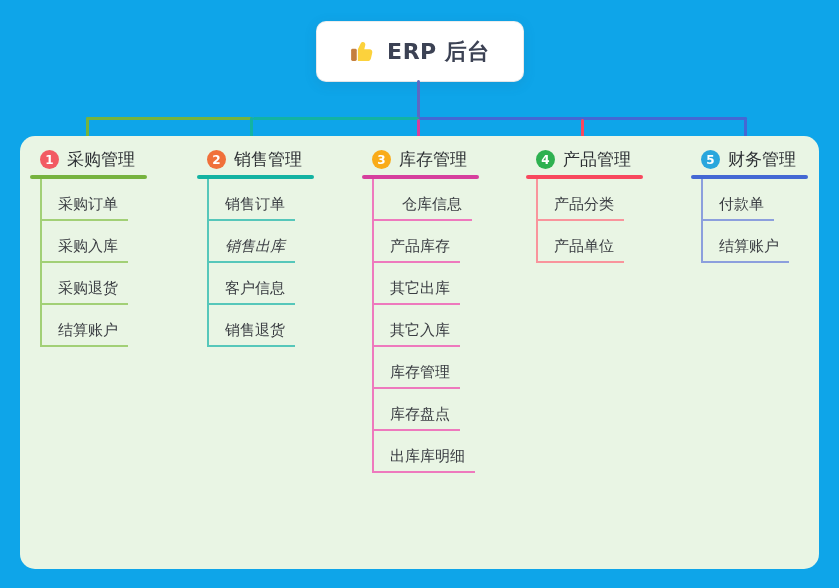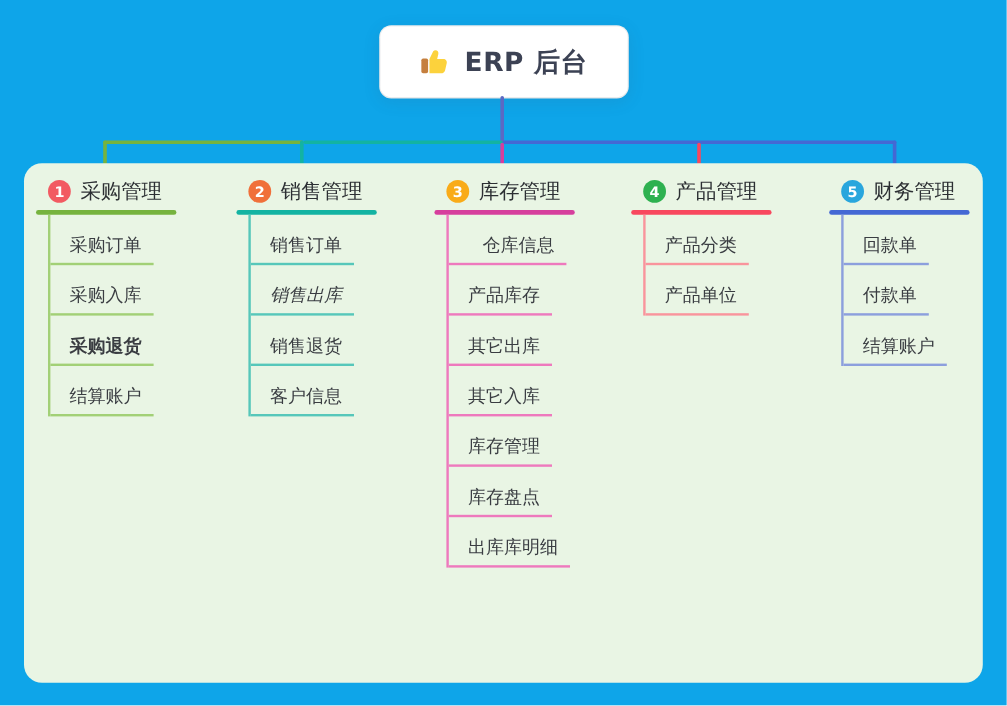--- a/index.html
+++ b/index.html
@@ -89,21 +89,21 @@
     </div>
     <div class="branch-underline" style="background: rgb(118, 179, 62);"></div>
     <div class="children" style="border-left-color: rgb(162, 208, 118);">
       <div class="child">
         <span class="child-label" style="border-bottom-color: rgb(162, 208, 118);">采购订单</span>
         </div>
       <div class="child">
         <span class="child-label" style="border-bottom-color: rgb(162, 208, 118);">采购入库</span>
         </div>
       <div class="child">
-        <span class="child-label" style="border-bottom-color: rgb(162, 208, 118); font-weight: bold;">采购退货</span>
+        <span class="child-label" style="border-bottom-color: rgb(162, 208, 118);">采购退货</span>
         </div>
       <div class="child">
         <span class="child-label" style="border-bottom-color: rgb(162, 208, 118);">结算账户</span>
         </div>
     </div>
   </div>
 
   <div class="branch branch-2">
     <div class="branch-title">
       <span class="badge" style="background: rgb(240, 112, 58);">2</span>
@@ -111,24 +111,24 @@
     </div>
     <div class="branch-underline" style="background: rgb(19, 179, 162);"></div>
     <div class="children" style="border-left-color: rgb(86, 199, 186);">
       <div class="child">
         <span class="child-label" style="border-bottom-color: rgb(86, 199, 186); text-align: right;">销售订单</span>
         </div>
       <div class="child">
         <span class="child-label" style="border-bottom-color: rgb(86, 199, 186); font-style: italic;">销售出库</span>
         </div>
       <div class="child">
-        <span class="child-label" style="border-bottom-color: rgb(86, 199, 186);">销售退货</span>
+        <span class="child-label" style="border-bottom-color: rgb(86, 199, 186);">客户信息</span>
         </div>
       <div class="child">
-        <span class="child-label" style="border-bottom-color: rgb(86, 199, 186);">客户信息</span>
+        <span class="child-label" style="border-bottom-color: rgb(86, 199, 186);">销售退货</span>
         </div>
     </div>
   </div>
 
   <div class="branch branch-3">
     <div class="branch-title">
       <span class="badge" style="background: rgb(249, 171, 24);">3</span>
       <span>库存管理</span>
     </div>
     <div class="branch-underline" style="background: rgb(214, 63, 157);"></div>
@@ -174,23 +174,20 @@
   </div>
 
   <div class="branch branch-5">
     <div class="branch-title">
       <span class="badge" style="background: rgb(41, 166, 221);">5</span>
       <span>财务管理</span>
     </div>
     <div class="branch-underline" style="background: rgb(68, 104, 212);"></div>
     <div class="children" style="border-left-color: rgb(140, 159, 221);">
       <div class="child">
-        <span class="child-label" style="border-bottom-color: rgb(140, 159, 221);">回款单</span>
-        </div>
-      <div class="child">
         <span class="child-label" style="border-bottom-color: rgb(140, 159, 221); text-align: right;">付款单</span>
         </div>
       <div class="child">
         <span class="child-label" style="border-bottom-color: rgb(140, 159, 221);">结算账户</span>
         </div>
     </div>
   </div>
 
 </div>
 

